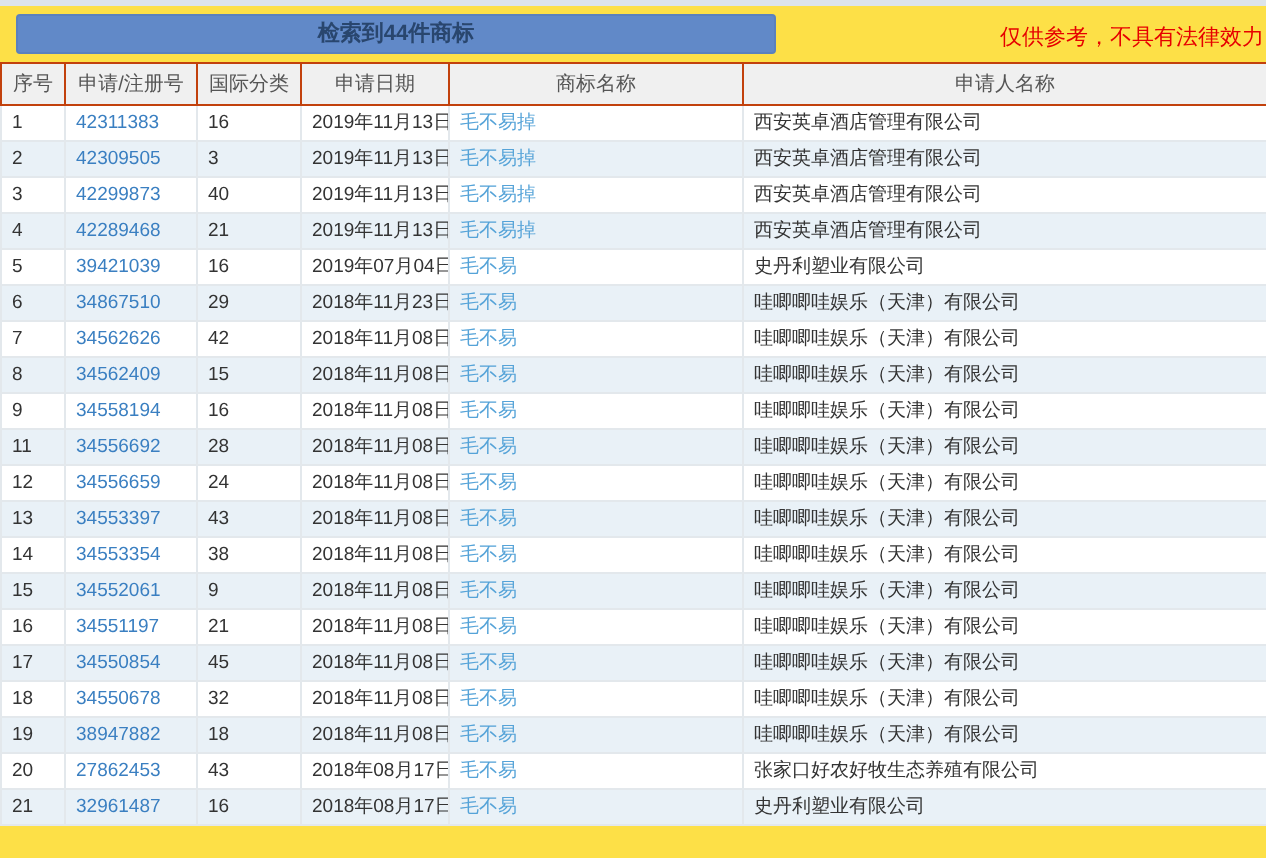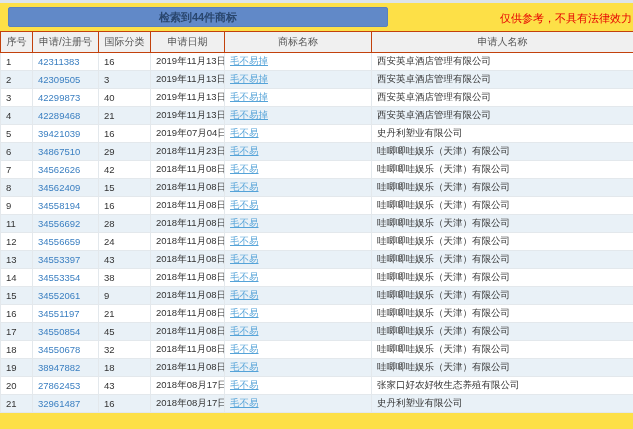--- a/index.html
+++ b/index.html
@@ -61,21 +61,21 @@
     color: #333333;
     padding: 0 2px 0 5px;
     overflow: hidden; white-space: nowrap;
     background: #ffffff;
   }
   table.results tbody tr:nth-child(even) td { background: #e9f1f7; }
   td.c-apply_date { padding-left: 4px; margin-left: 10px; }
   td.c-trademark { padding-left: 13px; }
   td.c-applicant { padding-left: 6px; }
   .reg-link { color: #3a7fc1; cursor: pointer; }
-  .tm-link  { color: #55a3d8; cursor: pointer; text-decoration: underline; }
+  .tm-link  { color: #55a3d8; cursor: pointer; }
 </style>
 </head>
 <body>
 
 <div id="app">
 
   <div class="top-strip"></div>
 
   <div class="result-banner">检索到44件商标</div>
 

